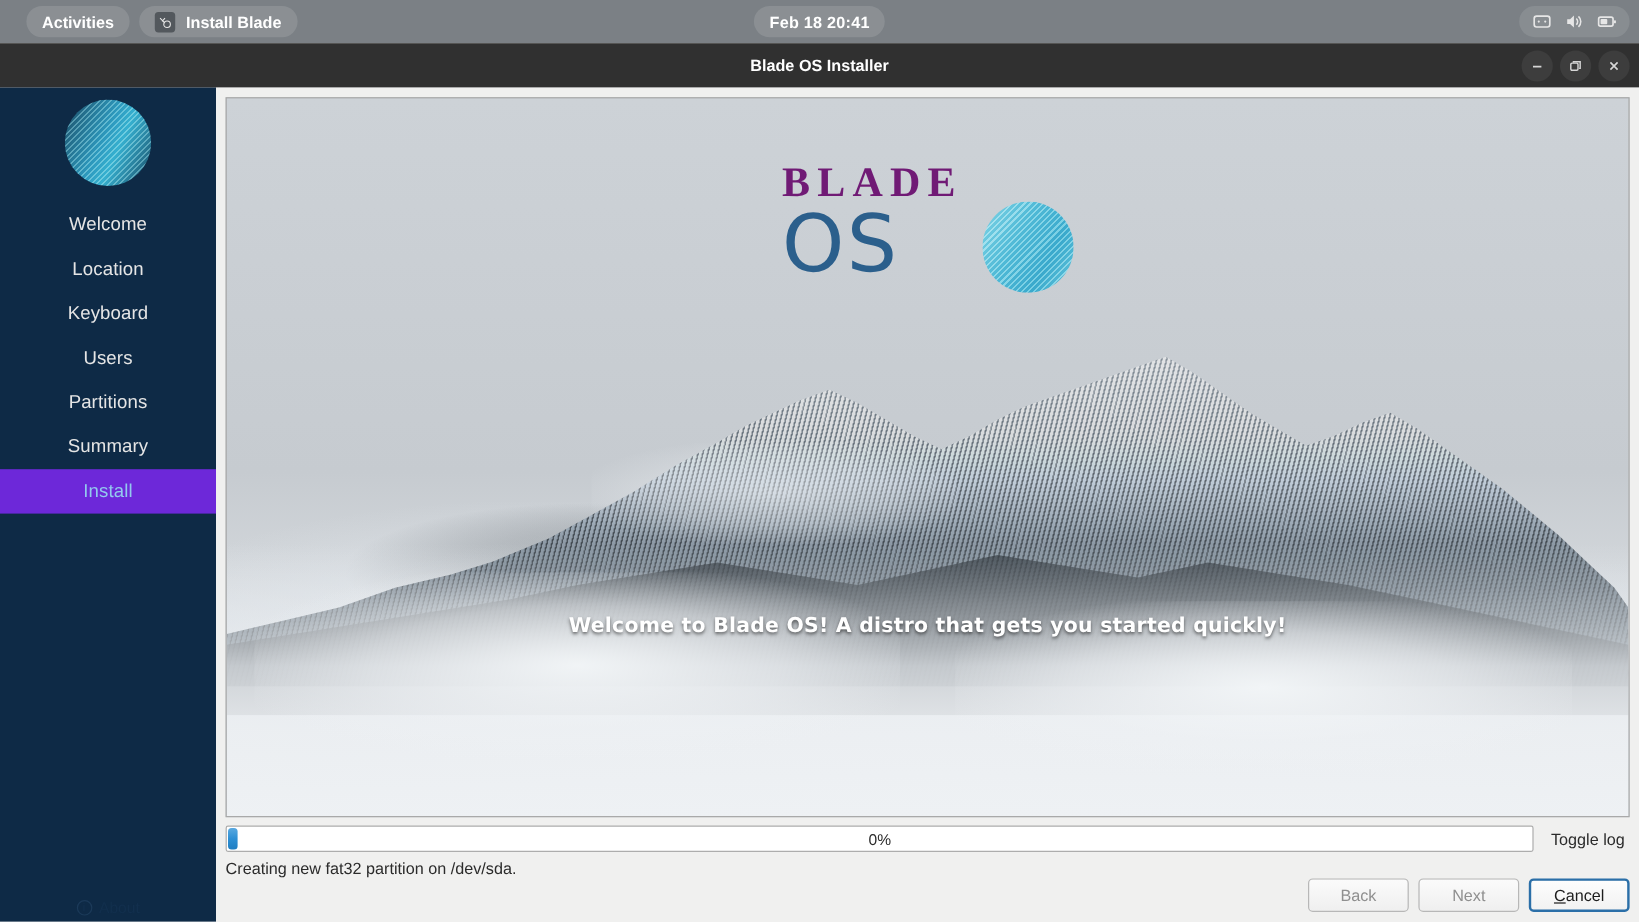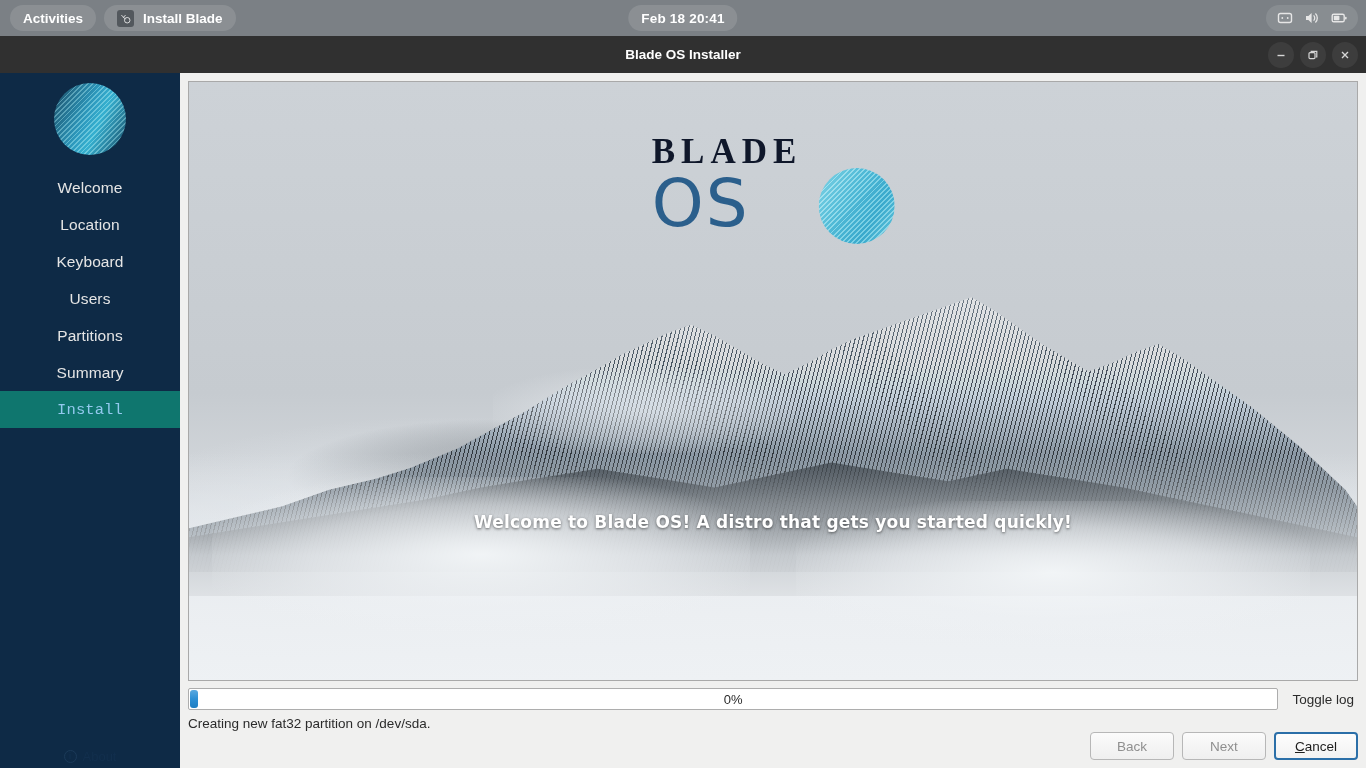--- a/index.html
+++ b/index.html
@@ -12,20 +12,21 @@
 
   
   .topbar {
     position: absolute; top: 0; left: 0;
     width: 1366px; height: 36px;
     background: #7b8085;
     display: flex; 
     color: #ffffff;
     font-size: 13.5px;
     font-weight: bold;
+    padding-left: 12px;
   }
   .topbar-pill {
     height: 26px;
     display: flex; align-items: center;
     padding: 0 13px;
     border-radius: 14px;
     background: rgba(255,255,255,0.12);
     color: #ffffff;
     white-space: nowrap;
   }
@@ -117,23 +118,22 @@
   }
   .nav { margin-top: 14px; }
   .nav-item {
     height: 37px;
     display: flex; align-items: center; justify-content: center;
     color: #e5e5e5;
     font-size: 15.5px;
     letter-spacing: 0.1px;
   }
   .nav-item.active {
-    background: #0f766e;
+    background: #6d28d9;
     color: #93c9ee;
-    font-family: Liberation Mono, monospace;
   }
   .about {
     position: absolute;
     bottom: 4px; left: 0; width: 100%;
     display: flex; align-items: center; justify-content: center; gap: 6px;
     color: #122f4d;
     font-size: 13px;
   }
   .about .info-icon {
     width: 13px; height: 13px;
@@ -226,21 +226,21 @@
     left: 50%; transform: translateX(-50%);
     top: 52px;
     display: flex; align-items: flex-start;
   }
   .brand-words { display: flex; flex-direction: column; line-height: 1; }
   .brand-blade {
     font-family: "Liberation Serif", serif;
     font-weight: bold;
     font-size: 35px;
     letter-spacing: 6px;
-    color: #0f172a;
+    color: #701a75;
   }
   .brand-os {
     font-family: "DejaVu Sans", sans-serif;
     font-weight: normal;
     font-size: 66px;
     letter-spacing: 2px;
     color: #2b5f8c;
     margin-top: 2px;
   }
   .brand-dot {

